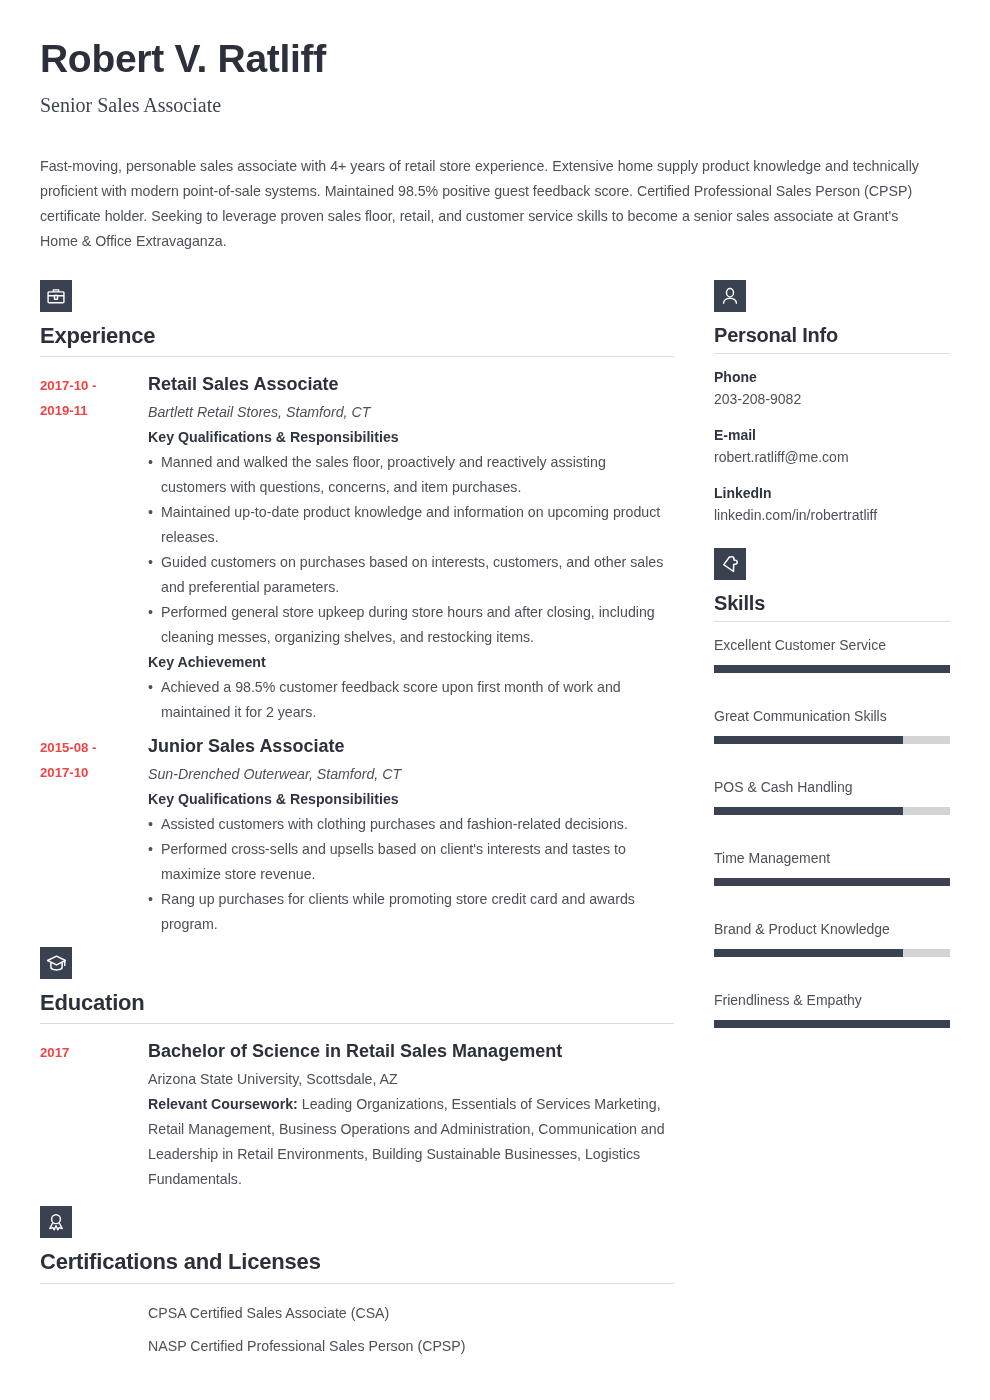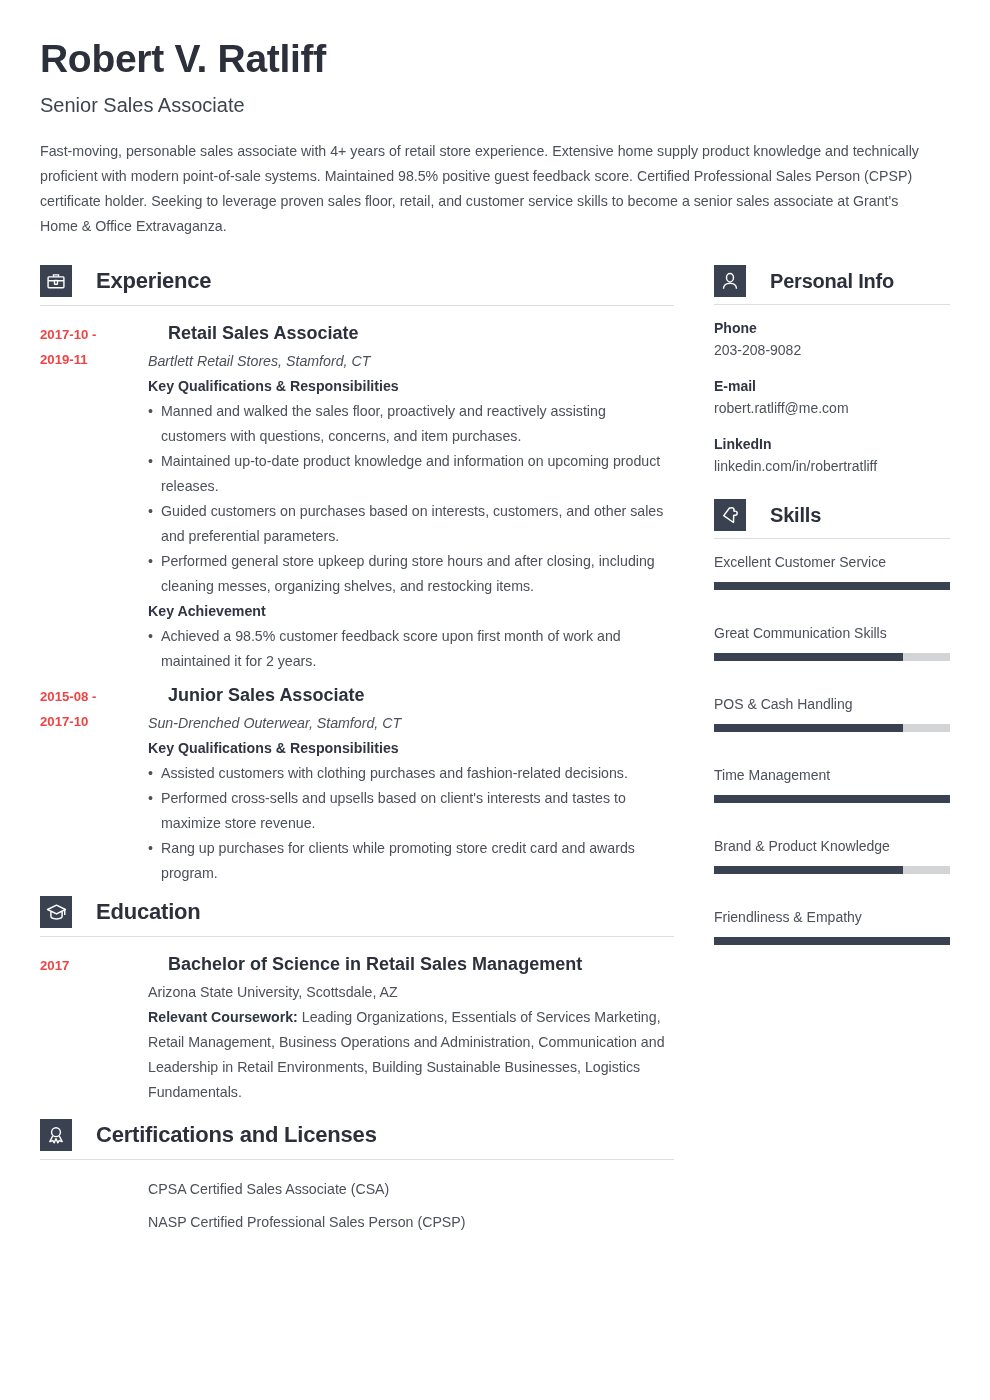--- a/index.html
+++ b/index.html
@@ -27,21 +27,22 @@
     color: #2b303b;
     letter-spacing: -0.3px;
     line-height: 1.08;
     margin-bottom: 13px;
   }
   .resume-title {
     font-size: 20px;
     font-weight: normal;
     color: #3d4450;
     line-height: 1.2;
-    margin-bottom: 22px;
+    margin-bottom: 37px;
+    font-family: Liberation Serif, serif;
   }
   .resume-summary {
     font-size: 14.2px;
     line-height: 25px;
     color: #4b5059;
     width: 892px;
     text-align: left;
     margin-bottom: 22px;
   }
 
@@ -51,23 +52,24 @@
     align-items: flex-start;
     gap: 40px;
   }
   .col-main { width: 634px; flex: 0 0 634px; }
   .col-side { width: 236px; flex: 0 0 236px; }
 
   
   .section { margin-bottom: 0; }
   .section-head {
     display: flex;
-    align-items: center;
-    gap: 24px;
+    align-items: flex-start;
+    gap: 12px;
     padding-top: 4px;
+    flex-direction: column;
   }
   .sec-icon {
     width: 32px;
     height: 32px;
     flex: 0 0 32px;
     background: #3a4151;
     display: flex;
     align-items: center;
     justify-content: center;
   }
@@ -102,21 +104,20 @@
     line-height: 25px;
     padding-top: 2px;
   }
   .entry-body { flex: 1 1 auto; }
   .entry-role {
     font-size: 18px;
     font-weight: bold;
     color: #2b303b;
     line-height: 1.5;
     margin-bottom: 2px;
-    margin-left: 20px;
   }
   .entry-org {
     font-size: 14.2px;
     font-style: italic;
     color: #4b5059;
     line-height: 25px;
   }
   .entry-org.plain { font-style: normal; }
   .entry-subhead {
     font-size: 14.2px;

